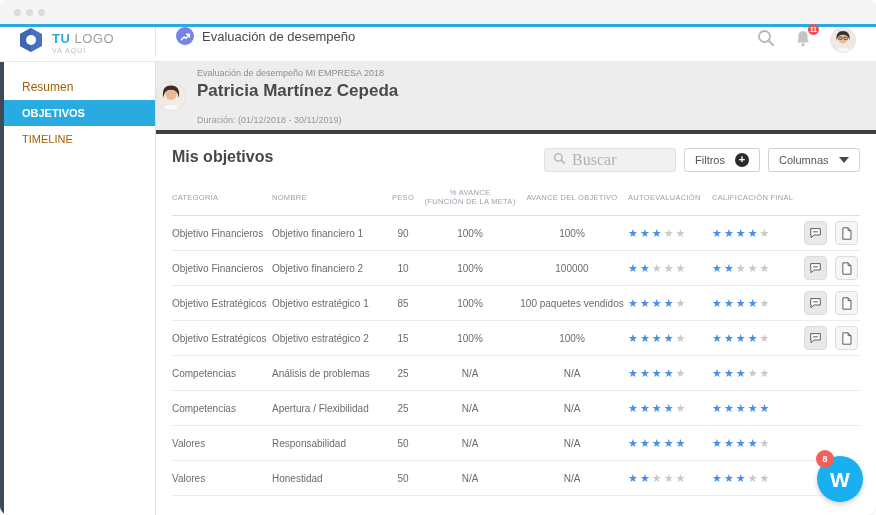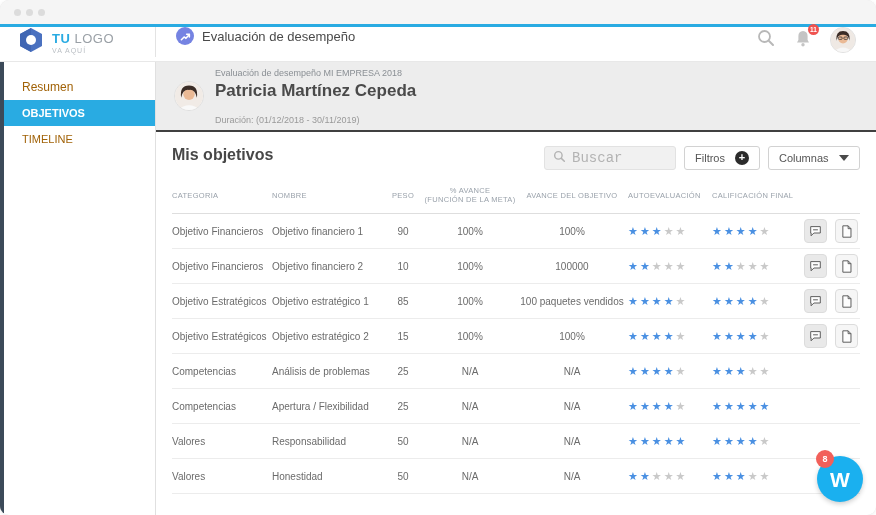--- a/index.html
+++ b/index.html
@@ -30,35 +30,35 @@
   .avatar-sm{ width:26px; height:26px; border-radius:50%; overflow:hidden; border:1px solid #e0e0e0; background:#eee;}
   
   .body-row{ display:flex; height:453px; }
   .sidebar{ width:156px; background:#fff; border-right:1px solid #e0e0e0; position:relative; padding-top:12px; flex-shrink:0;}
   .side-strip{ position:absolute; left:0; top:0; bottom:0; width:4px; background:#3c4a59;}
   .side-item{ height:26px; line-height:26px; padding-left:22px; font-size:11px; color:#a16207; cursor:pointer;}
   .side-item.first{ font-size:12px; }
   .side-item.active{ background:#29abe2; color:#fff; font-weight:bold; }
   .content{ flex:1; background:#ededed; display:flex; flex-direction:column; min-width:0;}
   
-  .employee-band{ height:68px; display:flex; align-items:center; gap:11px; padding-left:18px;}
+  .employee-band{ height:68px; display:flex; align-items:center; gap:11px; }
   .avatar-md{ width:30px; height:30px; border-radius:50%; overflow:hidden; background:#fff; border:1px solid #ddd;}
   .emp-context{ font-size:9px; color:#8a8f94;}
   .emp-name{ font-size:17px; color:#4a4a4a; font-weight:600; margin:3px 0;}
   .emp-duration{ font-size:9px; color:#999;margin-top:14px;}
   
-  .card{ flex:1; background:#fff; border-top:2px solid #404040; padding:14px 16px 0 16px;}
+  .card{ flex:1; background:#fff; border-top:4px solid #404040; padding:14px 16px 0 16px;}
   .card-header{ display:flex; justify-content:space-between; align-items:flex-start;}
   .card-title{ font-size:16px; color:#474747; font-weight:600;}
   .card-sub{ font-size:10px; color:#8b8b8b; margin-top:5px;}
   .card-controls{ display:flex; gap:8px; align-items:center;}
   .search-box{ width:132px; height:24px; background:#f1f1f1; border:1px solid #e2e2e2; border-radius:3px;
     display:flex; align-items:center; padding:0 8px; gap:6px;}
-  .search-box input{ border:none; outline:none; background:transparent; font-size:14px; color:#666; width:100%;
-    font-family:Liberation Mono, monospace;}
+  .search-box input{ border:none; outline:none; background:transparent; font-size:16px; color:#666; width:100%;
+    font-family:Liberation Serif, serif;}
   .search-box input::placeholder{ color:#b3b3b3;}
   .btn{ height:24px; background:#fff; border:1px solid #d2d2d2; border-radius:3px; display:flex; align-items:center;
     gap:10px; padding:0 10px; font-size:11px; color:#555; cursor:pointer;}
   .plus-circle{ width:14px; height:14px; border-radius:50%; background:#2b2b2b; color:#fff; font-size:11px;
     line-height:13px; text-align:center; font-weight:bold;}
   .caret-down{ width:0; height:0; border-left:5px solid transparent; border-right:5px solid transparent; border-top:6px solid #4a4a4a;}
   .btn-columns{ width:92px; justify-content:space-between;}
   
   .tgrid{ display:grid; grid-template-columns:100px 110px 42px 92px 112px 84px 92px 1fr; align-items:center;}
   .thead{ margin-top:16px; padding-bottom:9px; border-bottom:1px solid #dedede;}

